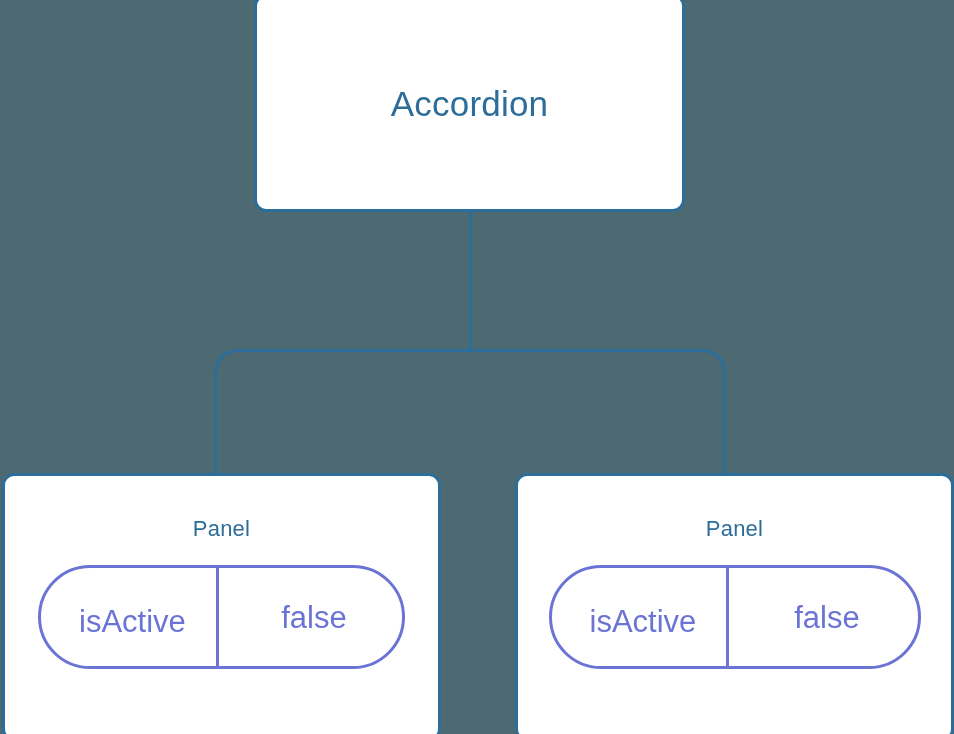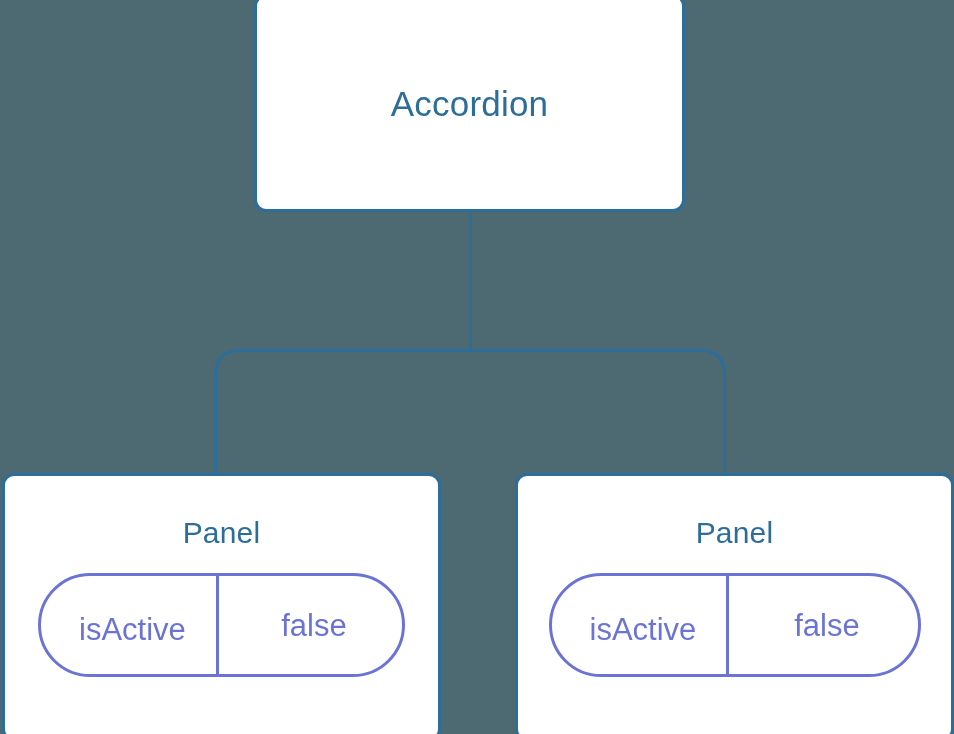--- a/index.html
+++ b/index.html
@@ -70,21 +70,21 @@
   .node-leaf {
     top: 473px;
     width: 439px;
     height: 268px;
     padding-top: 42px;
   }
   #node-panel-0 { left: 2px; }
   #node-panel-1 { left: 515px; }
 
   .node-leaf .node-title {
-    font-size: 30px;
+    font-size: 22px;
   }
 
   
   .prop-pill {
     margin-top: 25px;
     height: 104px;
     box-sizing: border-box;
     border: 3px solid #6b74d4;
     border-radius: 52px;
     display: flex;

